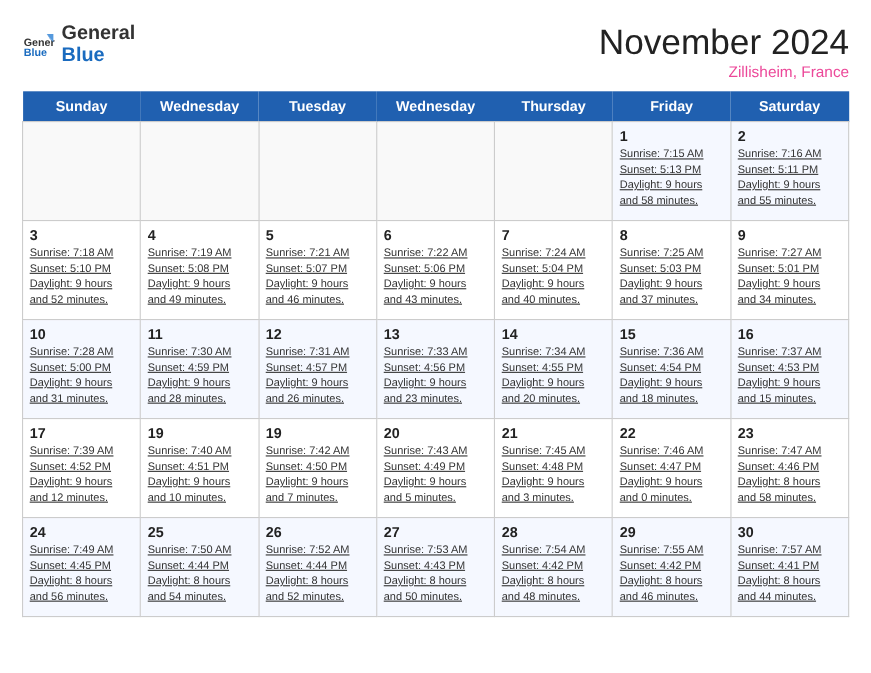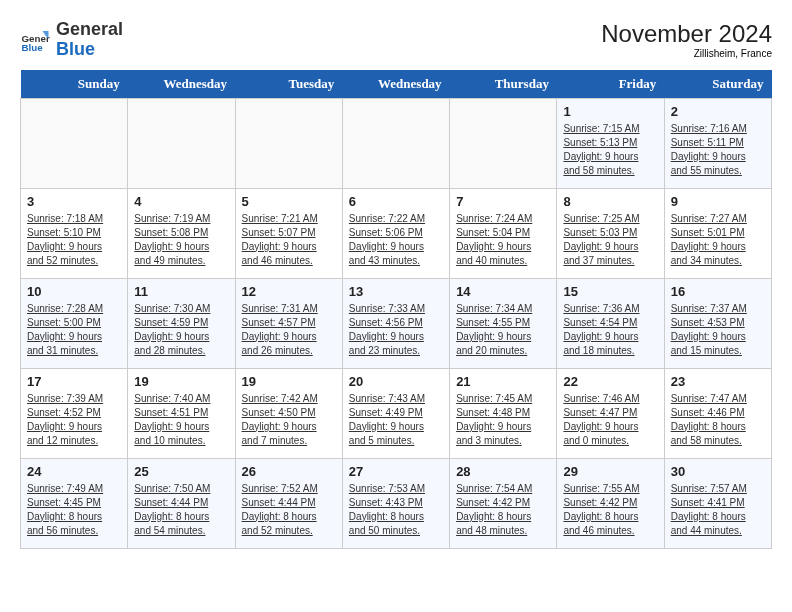--- a/index.html
+++ b/index.html
@@ -31,41 +31,40 @@
       color: #1a6bbf;
     }
     .logo-icon {
       width: 30px;
       height: 30px;
     }
     .title-area {
       text-align: right;
     }
     .month-title {
-      font-size: 24px;
+      font-size: 32px;
       font-weight: normal;
       color: #222;
     }
     .location-title {
-      font-size: 10px;
-      color: #000000;
+      font-size: 14px;
+      color: #ec4899;
     }
     table {
       width: 100%;
       border-collapse: collapse;
       font-size: 11px;
     }
     thead tr th {
       background-color: #2060b0;
       color: #fff;
-      text-align: right;
+      text-align: center;
       padding: 6px 8px;
       font-size: 13px;
       font-weight: bold;
-      font-family: Liberation Serif, serif;
     }
     tbody tr td {
       border: 1px solid #ccc;
       vertical-align: top;
       padding: 5px 6px;
       min-height: 90px;
       height: 90px;
       width: 14.28%;
       background: #fff;
     }

